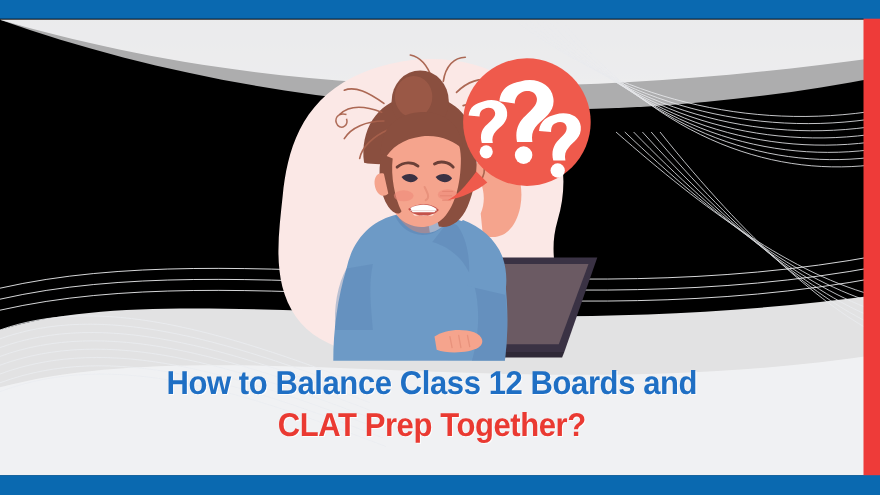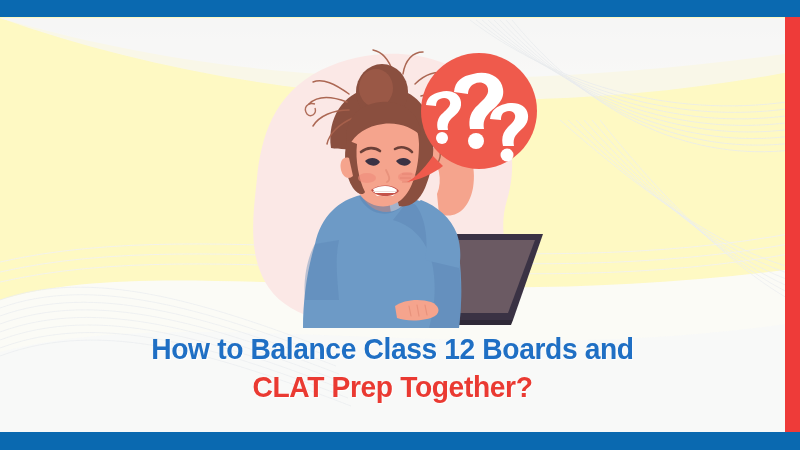--- a/index.html
+++ b/index.html
@@ -9,21 +9,21 @@
   }
   body {
     font-family: "Liberation Sans", sans-serif;
   }
 
   #banner {
     position: relative;
     width: 800px;
     height: 450px;
     overflow: hidden;
-    background: #fef9c3;
+    background: #000000;
   }
 
   
   .bg-waves {
     position: absolute;
     inset: 0;
     width: 800px;
     height: 450px;
     z-index: 0;
     pointer-events: none;

